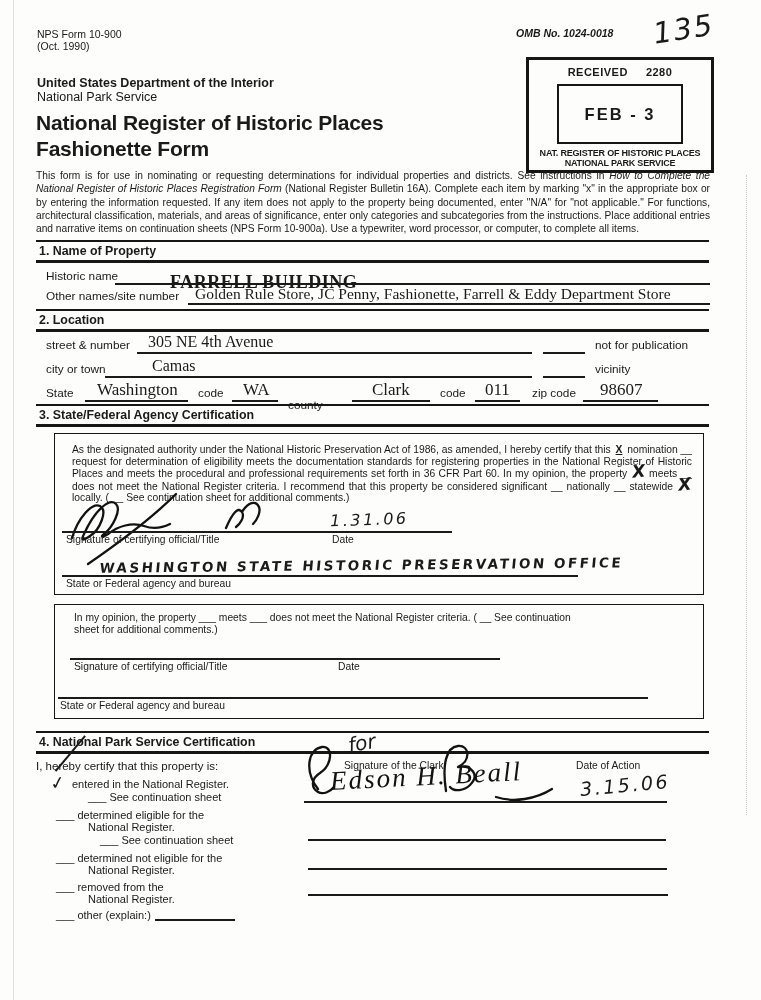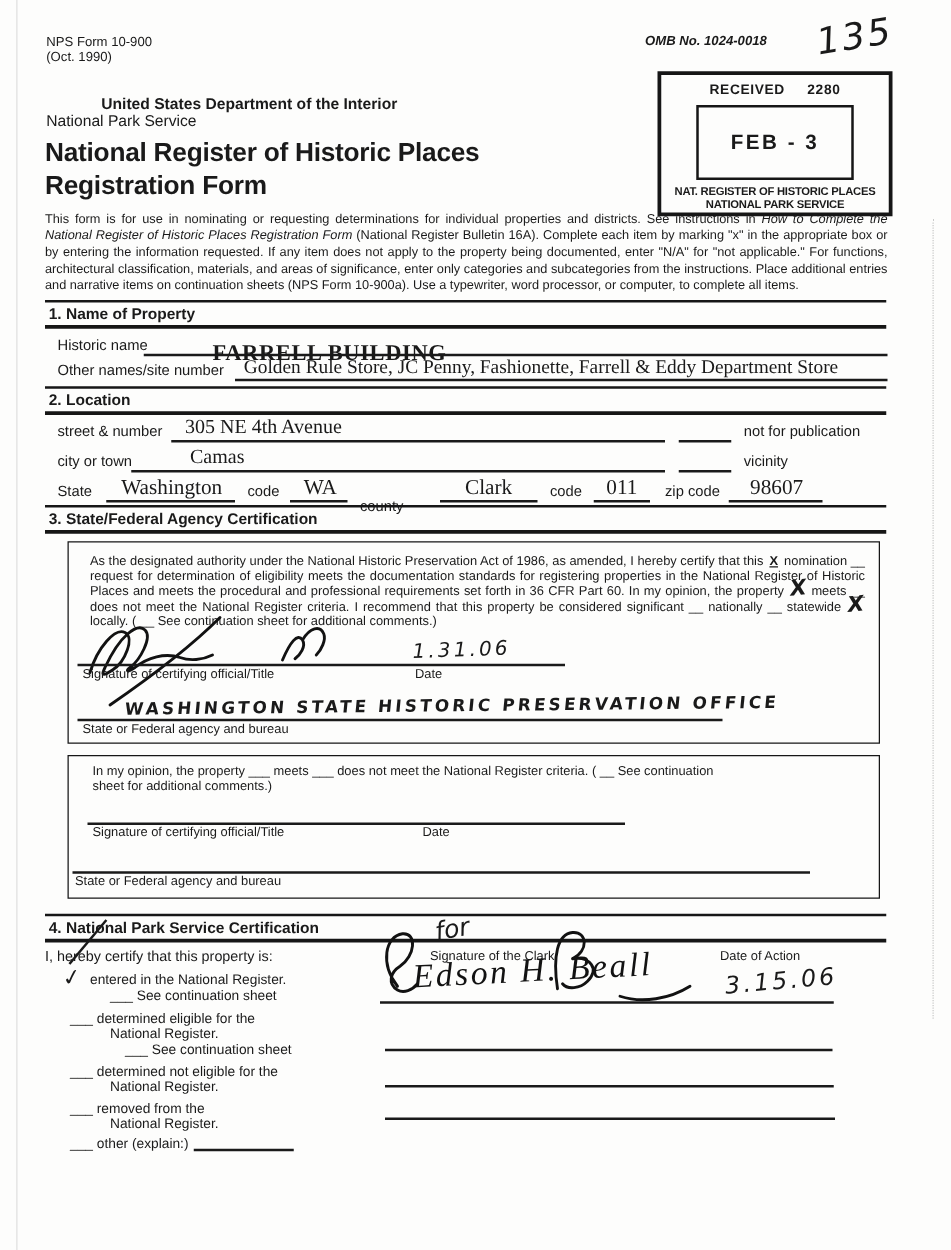--- a/index.html
+++ b/index.html
@@ -63,26 +63,26 @@
       <span>RECEIVED</span>
       <span>2280</span>
     </div>
     <div class="stamp-inner">FEB - 3</div>
     <div class="stamp-org">
       <div>NAT. REGISTER OF HISTORIC PLACES</div>
       <div>NATIONAL PARK SERVICE</div>
     </div>
   </div>
 
-  <div class="abs dept" style="left:37px;top:76px;margin-left:44px;">United States Department of the Interior</div>
+  <div class="abs dept" style="left:37px;top:76px;">United States Department of the Interior</div>
   <div class="abs svc" style="left:37px;top:90px;">National Park Service</div>
 
   <div class="abs title" style="left:36px;top:110px;">
     <span>National Register of Historic Places</span><br>
-    <span>Registration Form</span>
+    <span>Fashionette Form</span>
   </div>
 
   <div class="abs instr" style="left:36px;top:169px;width:674px;"><span>This form is for use in nominating or requesting determinations for individual properties and districts.  See instructions in </span><i>How to Complete the National Register of Historic Places Registration Form</i><span>  (National Register Bulletin 16A).  Complete each item by marking "x" in the appropriate box or by entering the information requested. If any item does not apply to the property being documented, enter "N/A" for "not applicable."  For functions, architectural classification, materials, and areas of significance, enter only categories and subcategories from the instructions.  Place additional entries and narrative items on continuation sheets (NPS Form 10-900a).  Use a typewriter, word processor, or computer, to complete all items.</span></div>
 
   <div class="abs sechead" style="top:240px;">1.  Name of Property</div>
 
   <div class="abs lab" style="left:46px;top:269px;">Historic name</div>
   <div class="abs valbold" style="left:170px;top:272px;">FARRELL BUILDING</div>
   <div class="ln" style="left:115px;top:283px;width:595px;"></div>
 

